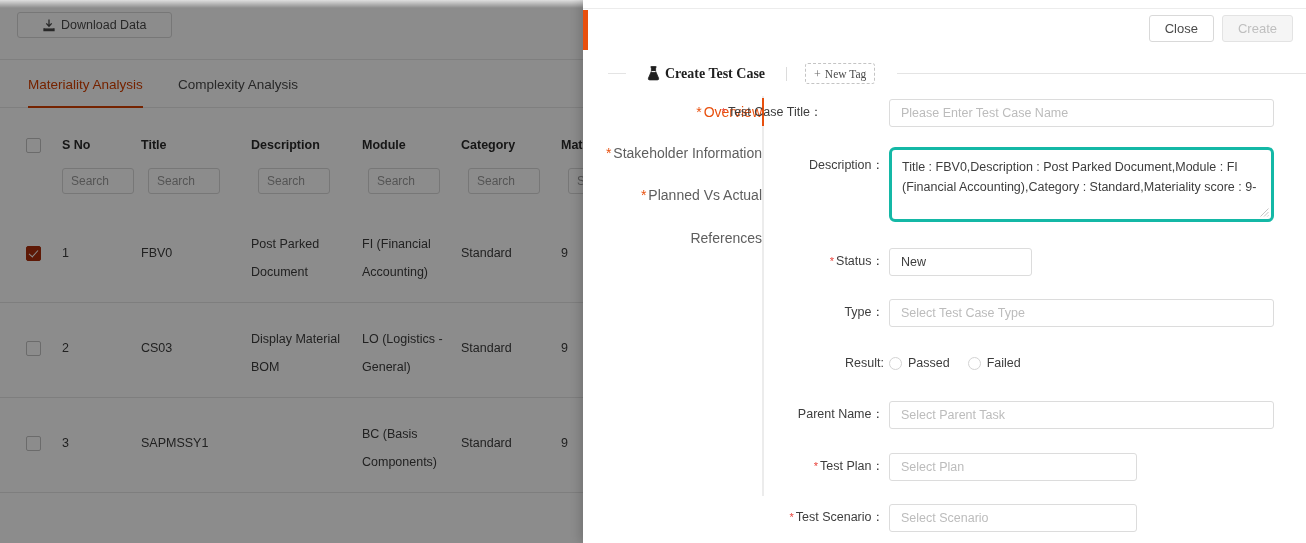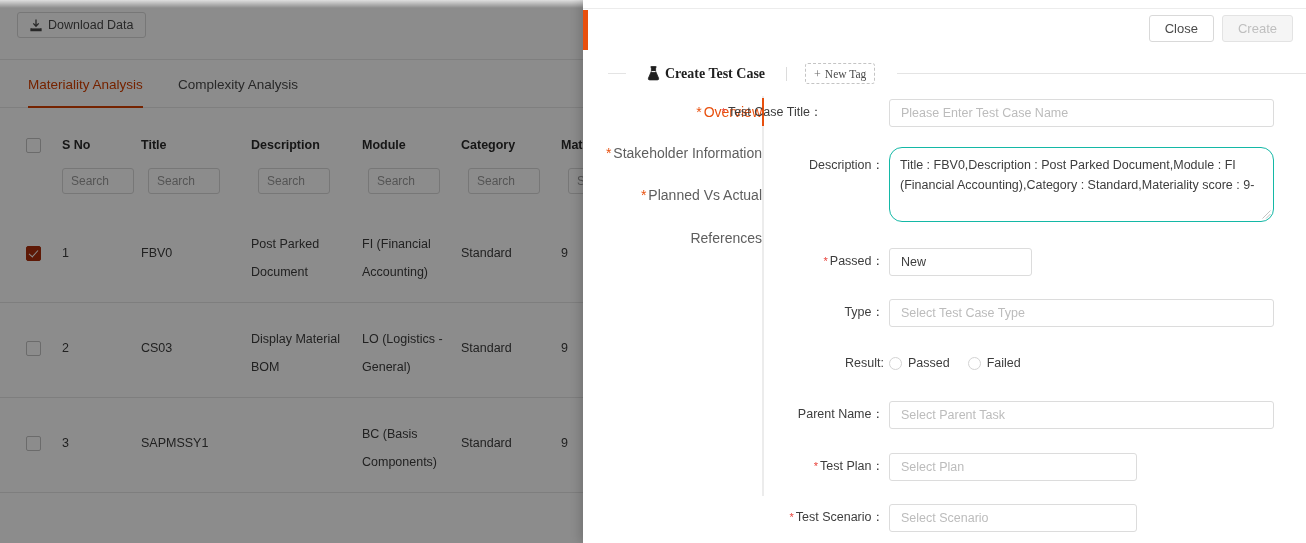--- a/index.html
+++ b/index.html
@@ -16,21 +16,21 @@
   .bg-page {
     position: absolute; inset: 0;
     background: #ffffff;
   }
   .bg-toolbar {
     position: absolute; left: 0; top: 0; width: 1306px; height: 60px;
     background: #ffffff; border-bottom: 1px solid #e8e8e8;
   }
   .dl-btn {
     position: absolute; left: 17px; top: 12px;
-    height: 26px; padding: 0 12px;
+    height: 26px; padding: 0 25px;
     display: flex; align-items: center; gap: 6px;
     border: 1px solid #d9d9d9; border-radius: 3px;
     background: #ffffff; color: #4a4a4a;
     font-size: 12.5px; white-space: nowrap;
   }
   .dl-icon { width: 12px; height: 13px; display: block; }
 
   .bg-tabs {
     position: absolute; left: 0; top: 60px; width: 1306px; height: 48px;
     background: #ffffff; border-bottom: 1px solid #e8e8e8;
@@ -199,21 +199,21 @@
     position: absolute;
     height: 28px; border: 1px solid #dcdcdc; border-radius: 3px;
     background: #ffffff;
     font-size: 12.5px; line-height: 26px;
     padding: 0 11px; color: #3d3d3d;
     white-space: nowrap; overflow: hidden;
   }
   .fctl.ph { color: #bcbcbc; }
   .ftext {
     position: absolute;
-    border: 1px solid #14b8a6; border-radius: 13px; background: #fff;
+    border: 3px solid #14b8a6; border-radius: 6px; background: #fff;
     font-size: 12.5px; color: #3d3d3d; line-height: 20px;
     padding: 7px 10px; overflow: hidden;
   }
   .resize-grip {
     position: absolute; right: 2px; bottom: 2px;
     width: 9px; height: 9px;
   }
   .radio-wrap {
     position: absolute; display: flex; align-items: center; gap: 8px;
     font-size: 12.5px; color: #3d3d3d;
@@ -364,21 +364,21 @@
       <span>Description：</span>
     </div>
     <div class="ftext" style="left:889px; top:147px; width:385px; height:75px;">
       <span>Title : FBV0,Description : Post Parked Document,Module : FI (Financial Accounting),Category : Standard,Materiality score : 9-</span>
       <svg class="resize-grip" viewBox="0 0 9 9">
         <path d="M8.5 0.5 L0.5 8.5 M8.5 4 L4 8.5 M8.5 7.3 L7.3 8.5" stroke="#b5b5b5" stroke-width="0.8" fill="none"></path>
       </svg>
     </div>
 
     <div class="flabel" style="left:660px; top:247px; width:224px;">
-      <span class="req">*</span><span>Passed：</span>
+      <span class="req">*</span><span>Status：</span>
     </div>
     <div class="fctl" style="left:889px; top:248px; width:143px;">New</div>
 
     <div class="flabel" style="left:660px; top:298px; width:224px;">
       <span>Type：</span>
     </div>
     <div class="fctl ph" style="left:889px; top:299px; width:385px;">Select Test Case Type</div>
 
     <div class="flabel" style="left:660px; top:349px; width:224px;">
       <span>Result:</span>

